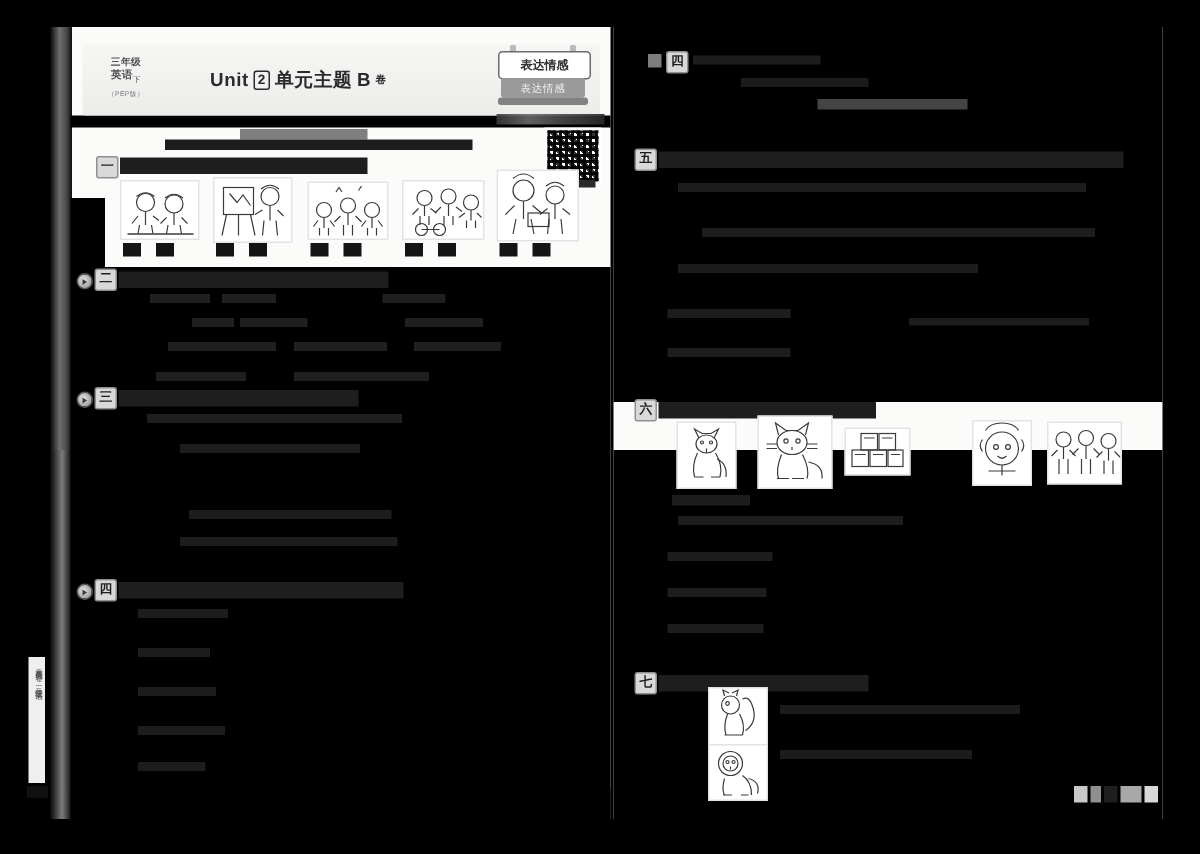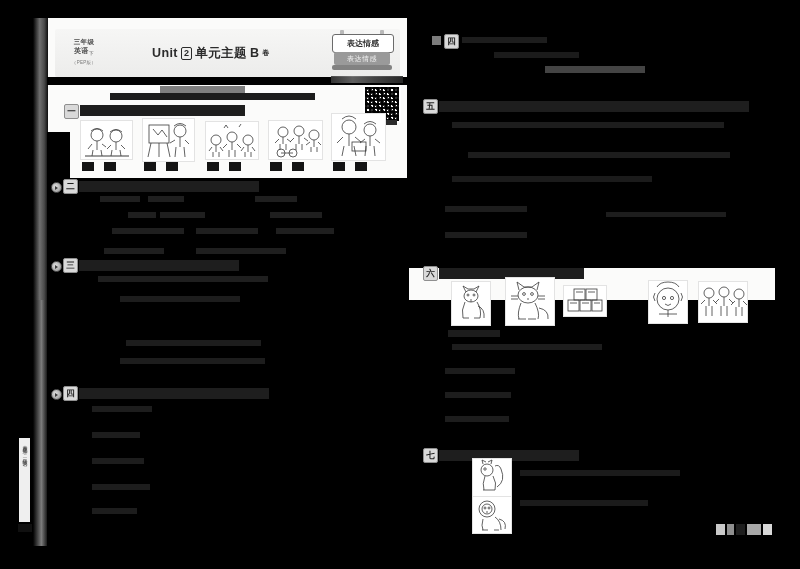--- a/index.html
+++ b/index.html
@@ -27,21 +27,21 @@
   #grade-box{position:absolute;left:62px;top:34px;width:44px;height:34px;
       color:#4c4c4c;font-size:6px;line-height:9px;text-align:center;padding-top:3px;
       letter-spacing:.3px;}
   #grade-box .g1{font-size:6.5px;font-weight:bold;}
   #grade-box .g2{font-size:7px;font-weight:bold;}
   #grade-box .g2 sub{font-size:5px;font-weight:normal;}
   #grade-box .g3{font-size:4.5px;color:#777;}
 
   #paper-title{position:absolute;left:140px;top:42px;width:150px;height:22px;
       font-size:12.5px;font-weight:bold;color:#2b2b2b;letter-spacing:.4px;
-      display:flex;align-items:center;gap:3px;white-space:nowrap;margin-left:12px;}
+      display:flex;align-items:center;gap:3px;white-space:nowrap;}
   #paper-title .unit-num{display:inline-block;border:1.2px solid #2b2b2b;
       border-radius:2px;padding:0 2px;font-size:9px;line-height:11px;}
   #paper-title .vol{font-size:7px;}
 
   
   #theme-badge{position:absolute;left:330px;top:30px;width:64px;height:44px;}
   #theme-badge .clipbar{position:absolute;left:6px;top:0;width:52px;height:5px;}
   #theme-badge .clipbar i{position:absolute;top:0;width:4px;height:7px;background:#b9b9b9;border-radius:1px;}
   #theme-badge .clipbar i:nth-child(1){left:4px}
   #theme-badge .clipbar i:nth-child(2){left:44px}

